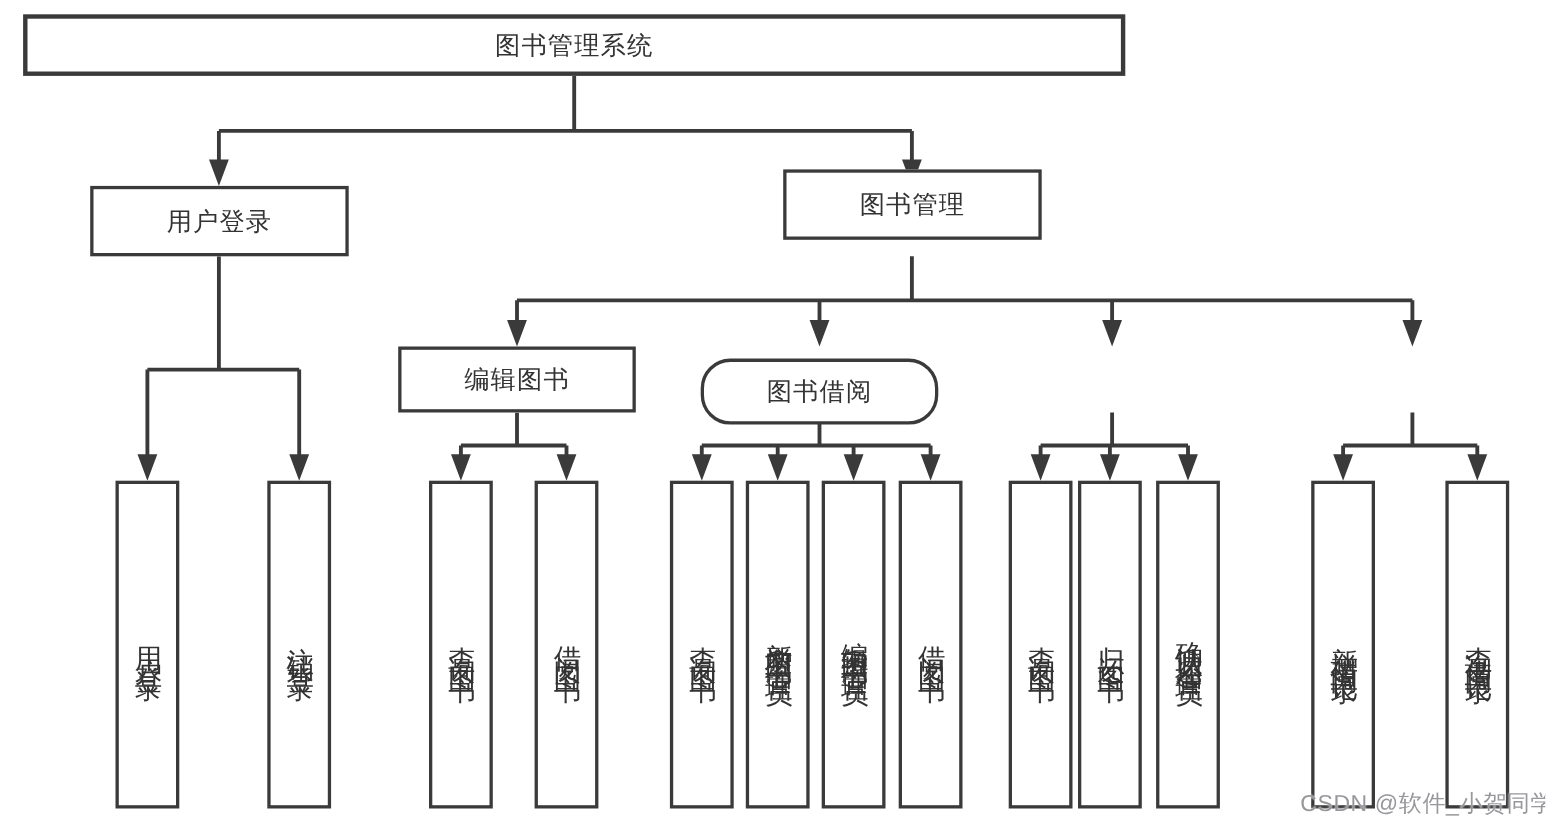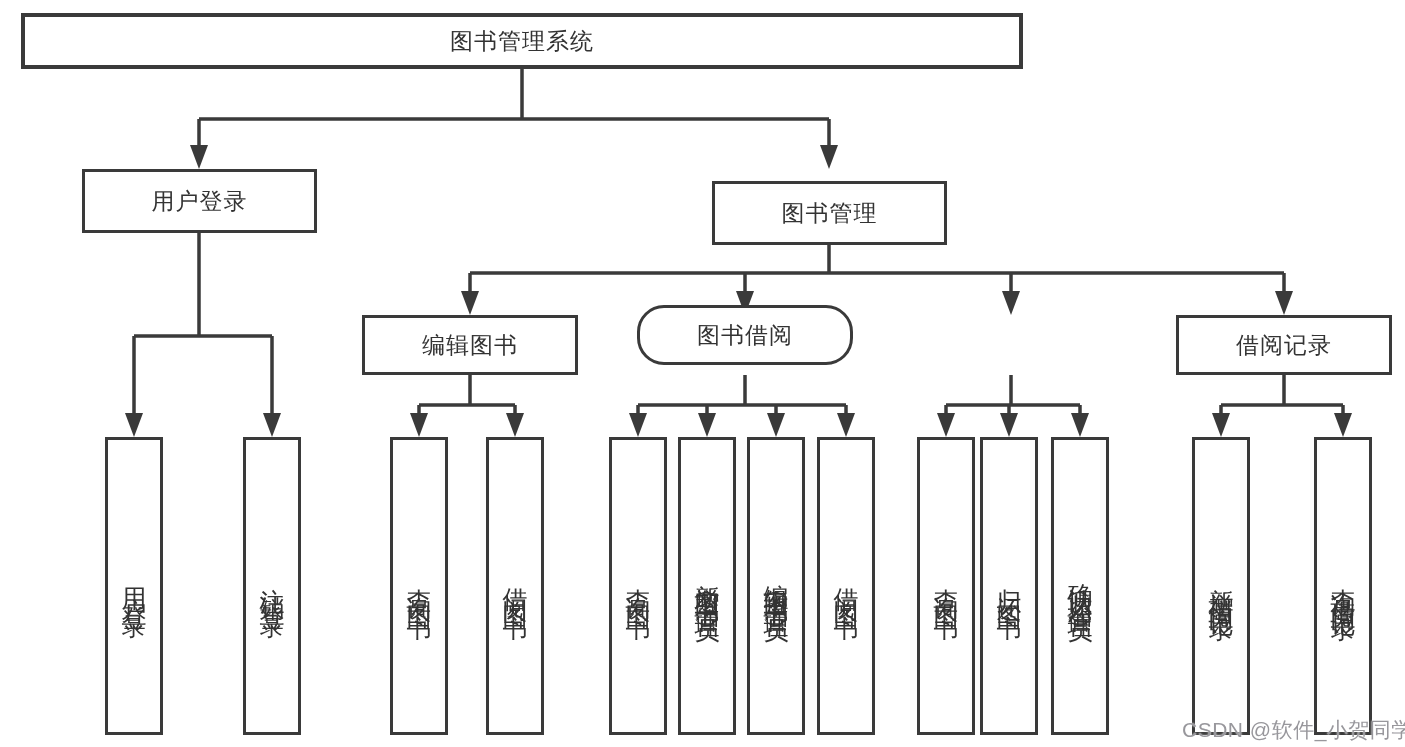--- a/index.html
+++ b/index.html
@@ -83,32 +83,29 @@
     </g>
   </svg>
 
   <div class="node root" style="left:21px; top:13px; width:1002px; height:56px;">
     <span class="hlabel">图书管理系统</span>
   </div>
 
   <div class="node" style="left:82px; top:169px; width:235px; height:64px;">
     <span class="hlabel">用户登录</span>
   </div>
-  <div class="node" style="left:712px; top:181px; width:235px; height:64px;font-family:Liberation Serif, serif;">
+  <div class="node" style="left:712px; top:154px; width:235px; height:64px;font-family:Liberation Serif, serif;">
     <span class="hlabel">图书管理</span>
   </div>
 
   <div class="node" style="left:362px; top:315px; width:216px; height:60px;">
     <span class="hlabel">编辑图书</span>
   </div>
-  <div class="node" style="left:637px; top:305px; width:216px; height:60px;border-radius:27px;">
+  <div class="node" style="left:637px; top:326px; width:216px; height:60px;border-radius:27px;">
     <span class="hlabel">图书借阅</span>
-  </div>
-  <div class="node" style="left:1176px; top:315px; width:216px; height:60px;">
-    <span class="hlabel">借阅记录</span>
   </div>
 
   <div class="node" style="left:105px; top:437px; width:58px; height:298px;">
     <span class="vtext ls-wide">用户登录</span>
   </div>
   <div class="node" style="left:243px; top:437px; width:58px; height:298px;">
     <span class="vtext ls-wide">注销登录</span>
   </div>
 
   <div class="node" style="left:390px; top:437px; width:58px; height:298px;">

